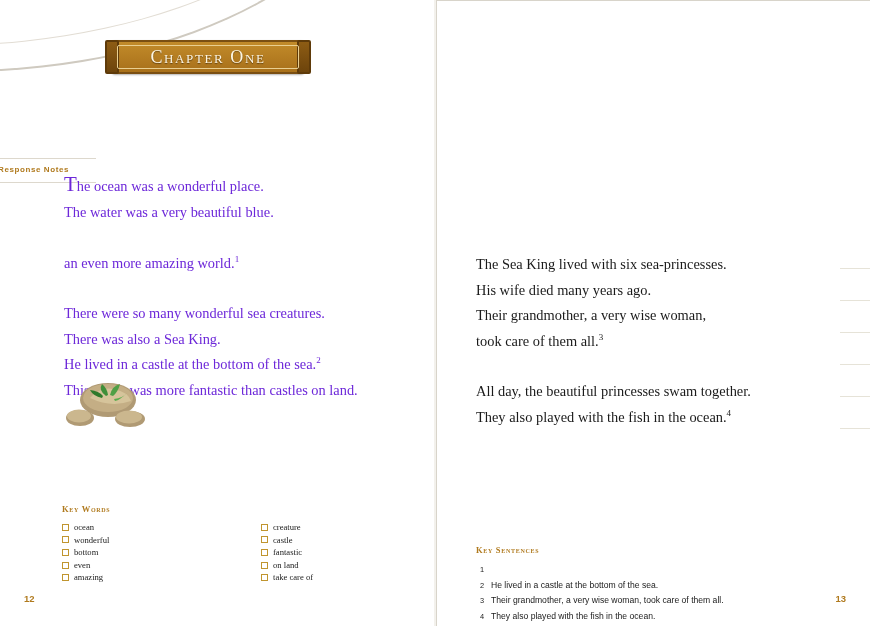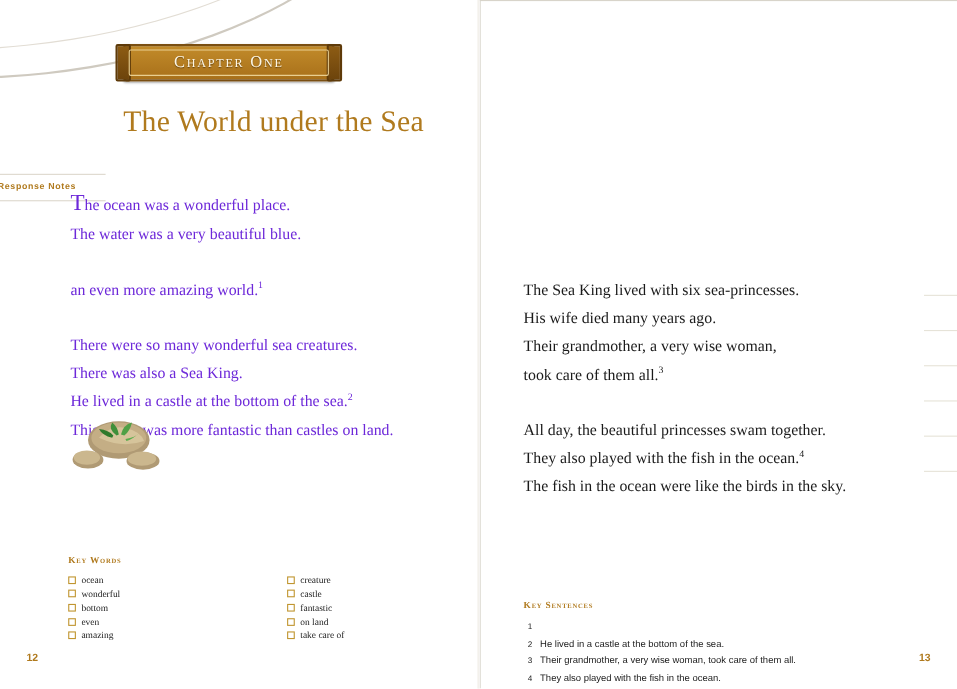--- a/index.html
+++ b/index.html
@@ -140,21 +140,21 @@
   .chapter-banner .cap-left { left: -9px; }
   .chapter-banner .cap-right { right: -9px; }
   .chapter-label {
     position: relative;
     z-index: 2;
     display: block;
     text-align: center;
     line-height: 30px;
     color: #fdf6e4;
     font-family: "Liberation Serif", serif;
-    font-size: 15px;
+    font-size: 18px;
     font-variant: small-caps;
     letter-spacing: 1.6px;
     text-shadow: 0 1px 1px rgba(0,0,0,0.45);
   }
 
   
   .story-title {
     position: absolute;
     left: 112px;
     top: 95px;
@@ -300,21 +300,20 @@
     <div class="rn-line" style="top:158px;"></div>
     <div class="response-notes">Response Notes</div>
     <div class="rn-line" style="top:182px;"></div>
 
     <div class="chapter-banner">
       <span class="cap-left"></span>
       <span class="cap-right"></span>
       <span class="chapter-label">Chapter One</span>
     </div>
 
-    <div class="story-title">The World under the Sea</div>
 
     <div class="body-left">
       <p class="para">
         <span class="dropcap">T</span><span>he ocean was a wonderful place.</span><br>
         <span>The water was a very beautiful blue.</span><br>
         <br>
         <span>an even more amazing world.</span><sup>1</sup>
       </p>
       <p class="para">
         <span>There were so many wonderful sea creatures.</span><br>
@@ -403,21 +402,20 @@
     <div class="body-right">
       <p class="para">
         <span>The Sea King lived with six sea-princesses.</span><br>
         <span>His wife died many years ago.</span><br>
         <span>Their grandmother, a very wise woman,</span><br>
         <span>took care of them all.</span><sup>3</sup>
       </p>
       <p class="para">
         <span>All day, the beautiful princesses swam together.</span><br>
         <span>They also played with the fish in the ocean.</span><sup>4</sup><br>
-        <span>The fish in the ocean were like the birds in the sky.</span>
       </p>
     </div>
 
     <div class="ruled" style="top:268px; left:404px; width:30px;"></div>
     <div class="ruled" style="top:300px; left:404px; width:30px;"></div>
     <div class="ruled" style="top:332px; left:404px; width:30px;"></div>
     <div class="ruled" style="top:364px; left:404px; width:30px;"></div>
     <div class="ruled" style="top:396px; left:404px; width:30px;"></div>
     <div class="ruled" style="top:428px; left:404px; width:30px;"></div>
 

